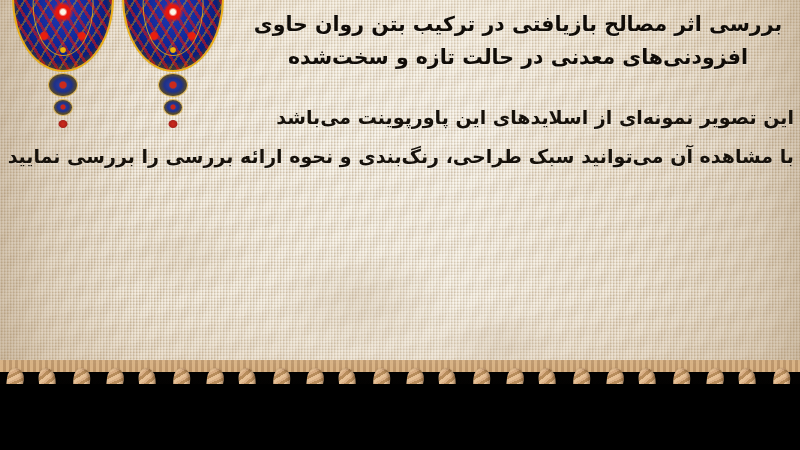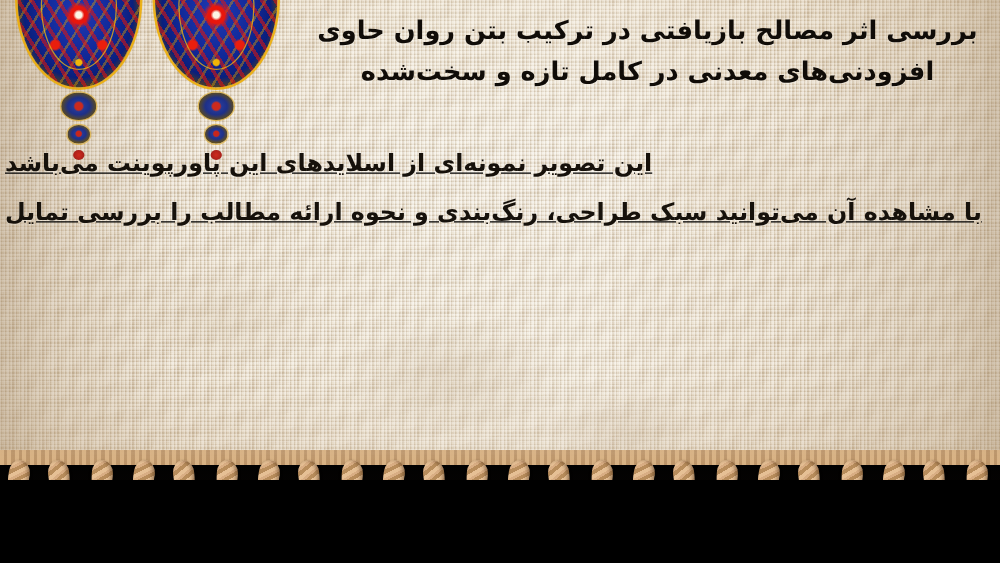--- a/index.html
+++ b/index.html
@@ -108,25 +108,24 @@
     font-size: 20.5px;
     font-weight: bold;
     line-height: 33px;
     letter-spacing: -0.2px;
     white-space: nowrap;
     text-shadow: 0 1px 0 rgba(255,252,245,0.35);
   }
 
   .body-block {
     position: absolute;
-    top: 112px;
+    top: 98px;
     right: 6px;
     width: 790px;
-    text-align: left;
-    text-decoration: underline;
+    text-align: right;
   }
   .body-line {
     color: #16110b;
     font-size: 19px;
     font-weight: bold;
     line-height: 39px;
     letter-spacing: -0.2px;
     white-space: nowrap;
     text-shadow: 0 1px 0 rgba(255,252,245,0.30);
   }
@@ -302,26 +301,26 @@
     <div class="med-body"></div>
     <div class="med-drop drop1"></div>
     <div class="med-drop drop2"></div>
     <div class="med-drop drop3"></div>
   </div>
 
   <div class="text-layer">
 
     <div class="title-block">
       <div class="title-line">بررسی اثر مصالح بازیافتی در ترکیب بتن روان حاوی</div>
-      <div class="title-line">افزودنی‌های معدنی در کامل تازه و سخت‌شده</div>
+      <div class="title-line">افزودنی‌های معدنی در حالت تازه و سخت‌شده</div>
     </div>
 
     <div class="body-block">
       <div class="body-line">این تصویر نمونه‌ای از اسلایدهای این پاورپوینت می‌باشد</div>
-      <div class="body-line">با مشاهده آن می‌توانید سبک طراحی، رنگ‌بندی و نحوه ارائه مطالب را بررسی تمایل</div>
+      <div class="body-line">با مشاهده آن می‌توانید سبک طراحی، رنگ‌بندی و نحوه ارائه بررسی را بررسی نمایید</div>
     </div>
 
   </div>
 
   <div class="band-top-wool"></div>
   <div class="black-band"></div>
   <div class="band-shadow"></div>
   <div class="fringe" id="fringe">
       <div class="tassel" style="left: 2px;">
         <div class="knot" style="transform: rotate(8deg);"></div>

